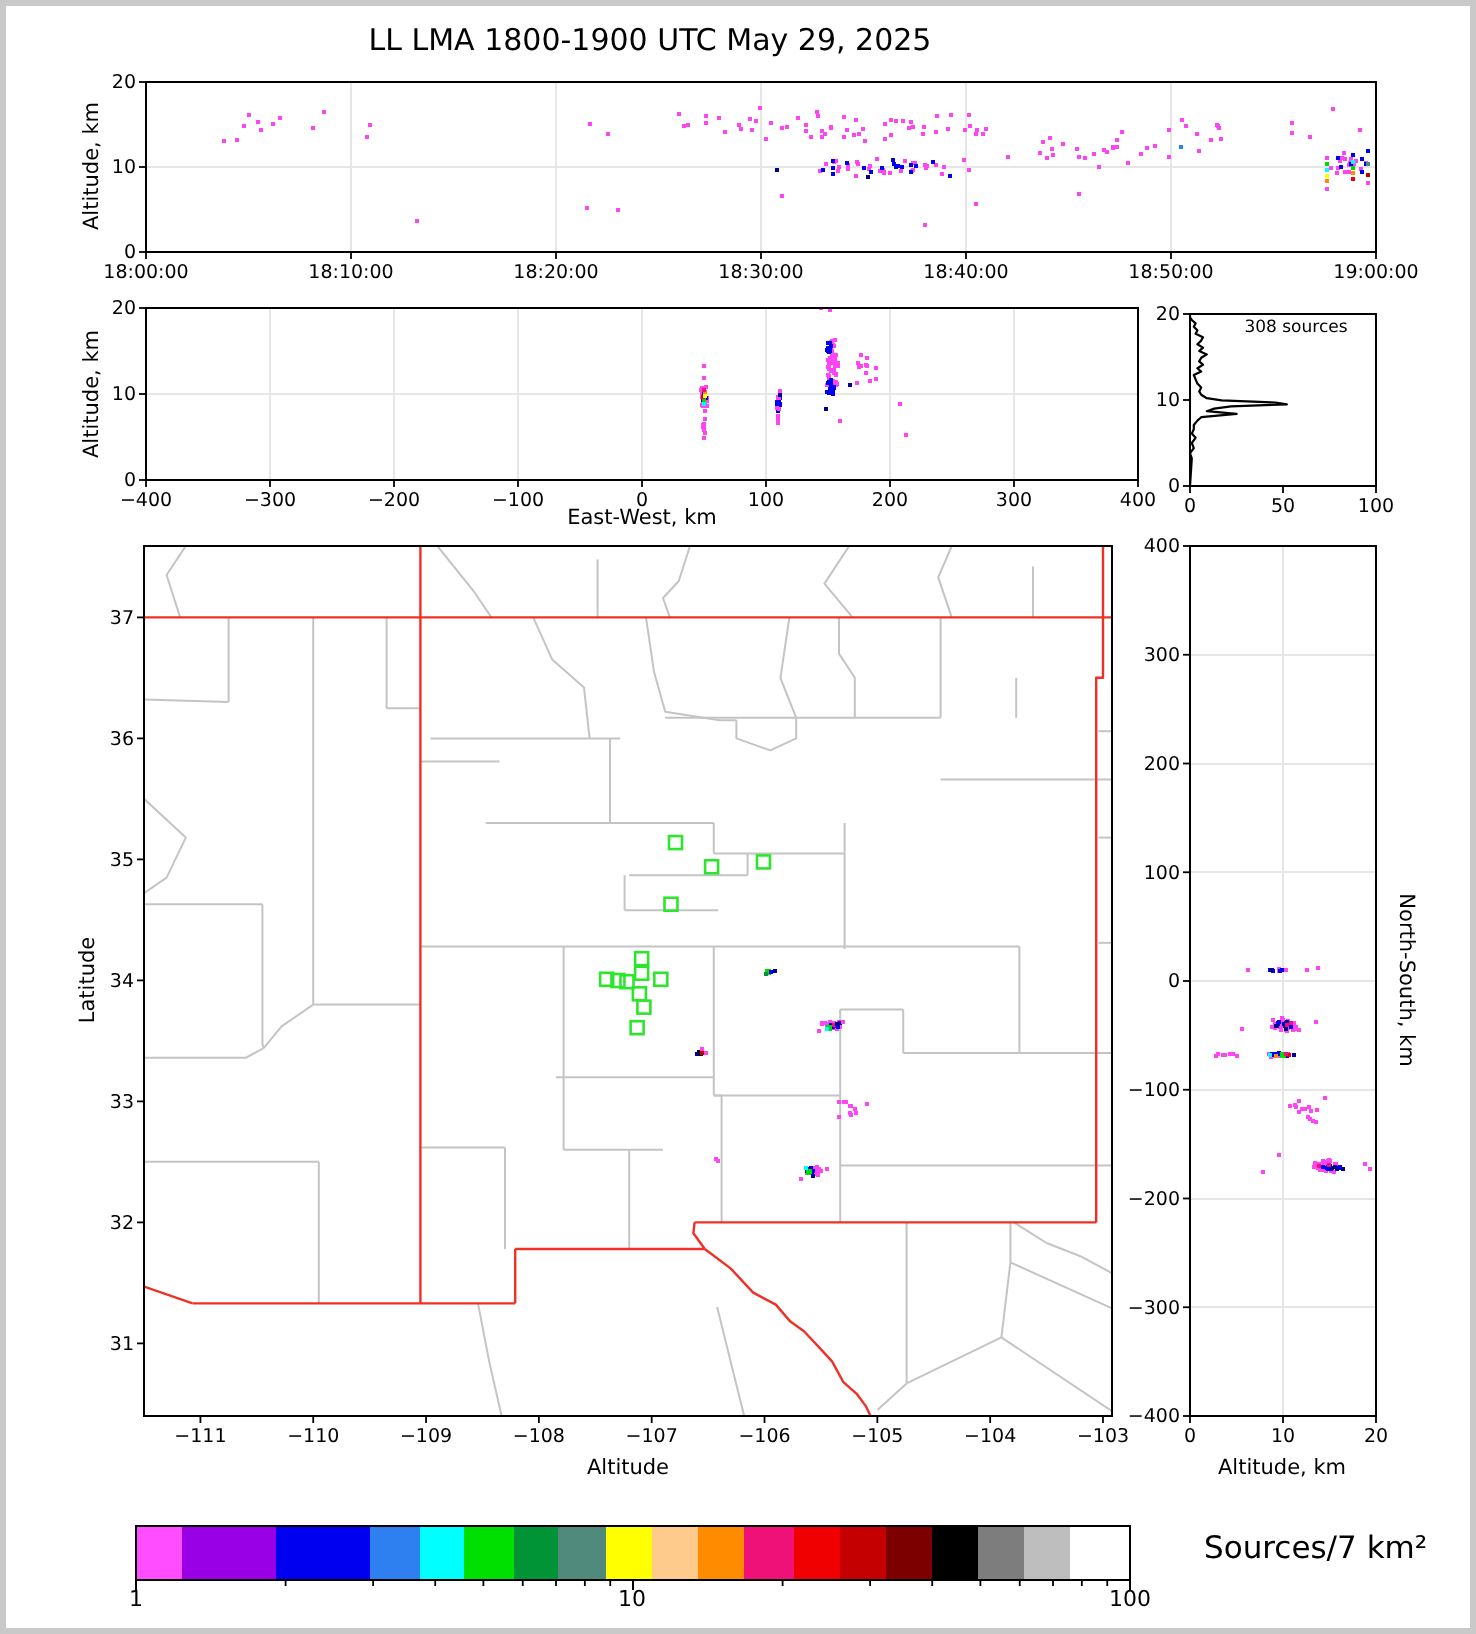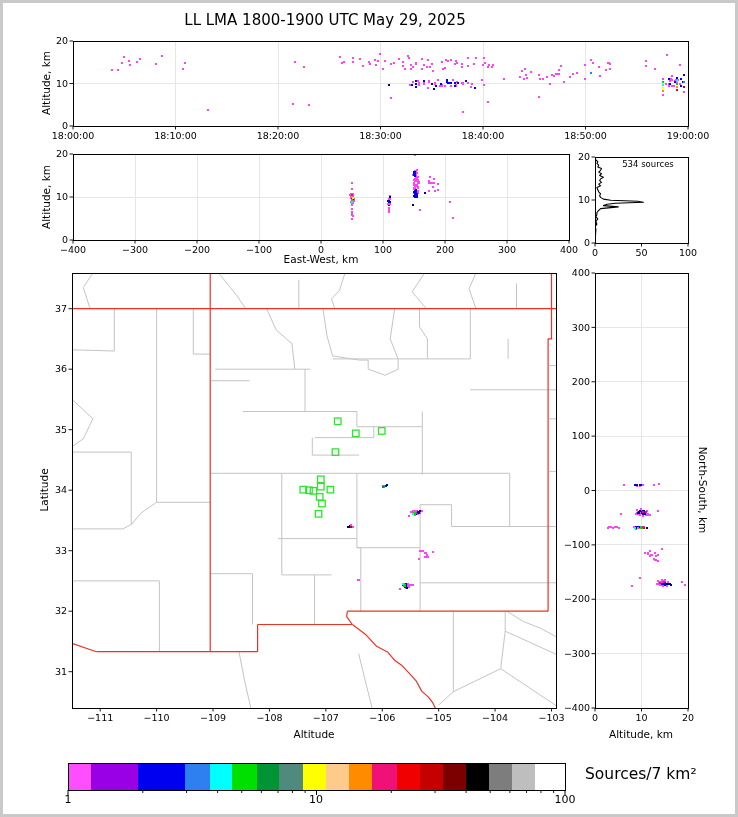--- a/index.html
+++ b/index.html
@@ -1005,23 +1005,23 @@
         <line x1="540.9178617674979" y1="790" x2="540.9178617674979" y2="793" stroke="#000" stroke-width="0.9"></line>
         <line x1="553.6292635956722" y1="790" x2="553.6292635956722" y2="793" stroke="#000" stroke-width="0.9"></line>
         <line x1="68" y1="790" x2="68" y2="795" stroke="#000" stroke-width="1"></line>
         <line x1="316.5" y1="790" x2="316.5" y2="795" stroke="#000" stroke-width="1"></line>
         <line x1="565" y1="790" x2="565" y2="795" stroke="#000" stroke-width="1"></line>
       </g>
     </svg>
   <div class="lbl title">LL LMA 1800-1900 UTC May 29, 2025</div>
   <div class="lbl axis-label rot-ccw" style="left:46px;top:83px;">Altitude, km</div>
   <div class="lbl axis-label rot-ccw" style="left:46px;top:197px;">Altitude, km</div>
-  <div class="lbl note" style="left:600px;top:159px;width:96px;text-align:center;">534 sources</div>
+  <div class="lbl note" style="left:600px;top:159px;width:96px;text-align:center;">308 sources</div>
   <div class="lbl axis-label ctr" style="left:321px;top:259px;">East-West, km</div>
   <div class="lbl axis-label rot-ccw" style="left:44px;top:490px;">Latitude</div>
   <div class="lbl axis-label ctr" style="left:314px;top:734px;">Altitude</div>
   <div class="lbl axis-label ctr" style="left:641px;top:734px;">Altitude, km</div>
   <div class="lbl axis-label rot-cw" style="left:703px;top:490px;">North-South, km</div>
-  <div class="lbl cbtitle" style="left:585px;top:765px;text-align:center;">Sources/7 km²</div>
+  <div class="lbl cbtitle" style="left:602px;top:765px;text-align:center;">Sources/7 km²</div>
   <div class="lbl cbnum" style="left:58px;top:793px;width:20px;">1</div>
   <div class="lbl cbnum" style="left:306px;top:793px;width:20px;">10</div>
   <div class="lbl cbnum" style="left:551px;top:793px;width:28px;">100</div>
 </div>
 
 </body></html>

